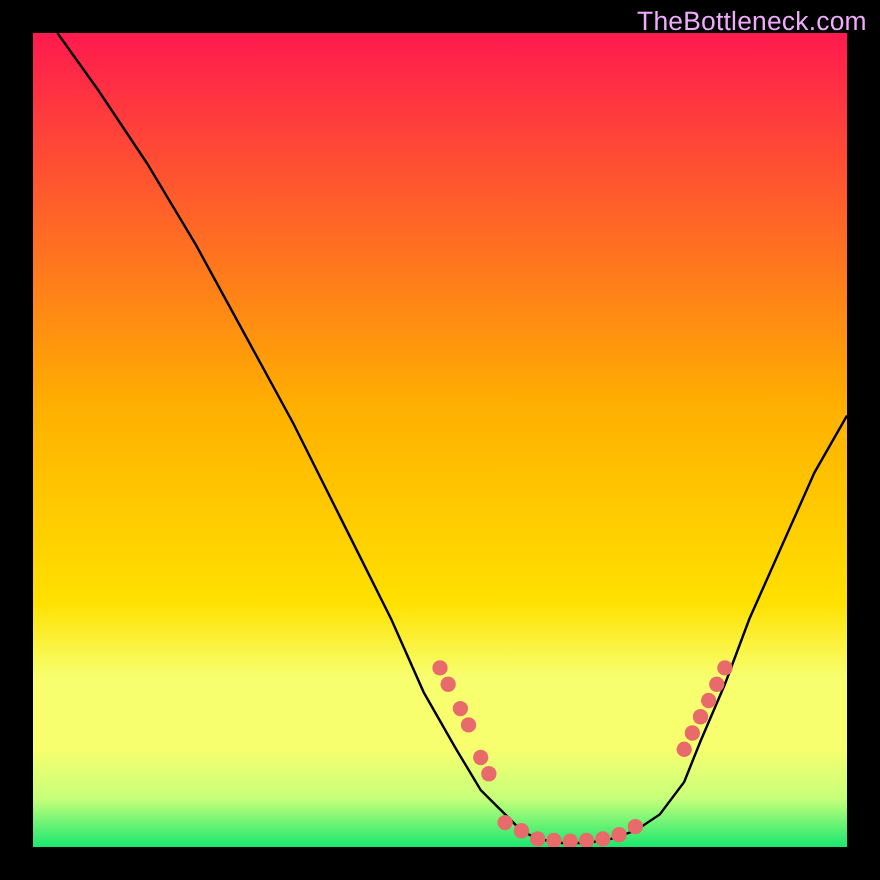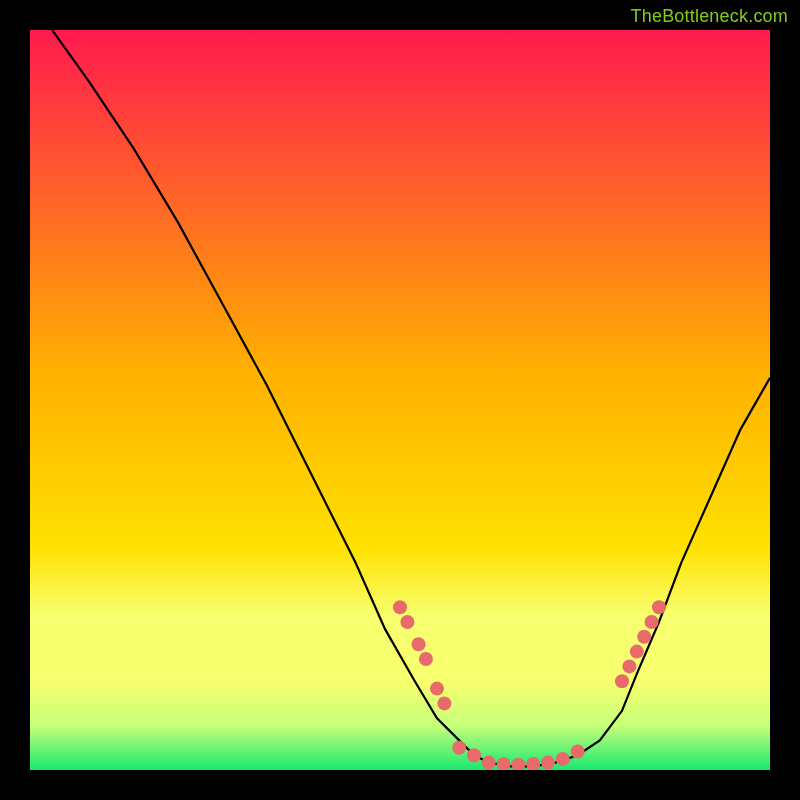--- a/index.html
+++ b/index.html
@@ -16,22 +16,22 @@
     left: 30px;
     top: 30px;
     width: 740px;
     height: 740px;
     background: #000;
   }
   .watermark {
     position: absolute;
     top: 6px;
     right: 12px;
-    color: #84cc16;
-    font-size: 18px;
+    color: #f0abfc;
+    font-size: 24px;
     font-weight: 500;
     letter-spacing: 0.2px;
   }
   svg { display: block; }
 </style>
 </head>
 <body>
 
 <div class="frame">
   <svg id="chart-svg" width="740" height="740" viewBox="0 0 740 740" preserveAspectRatio="none">

